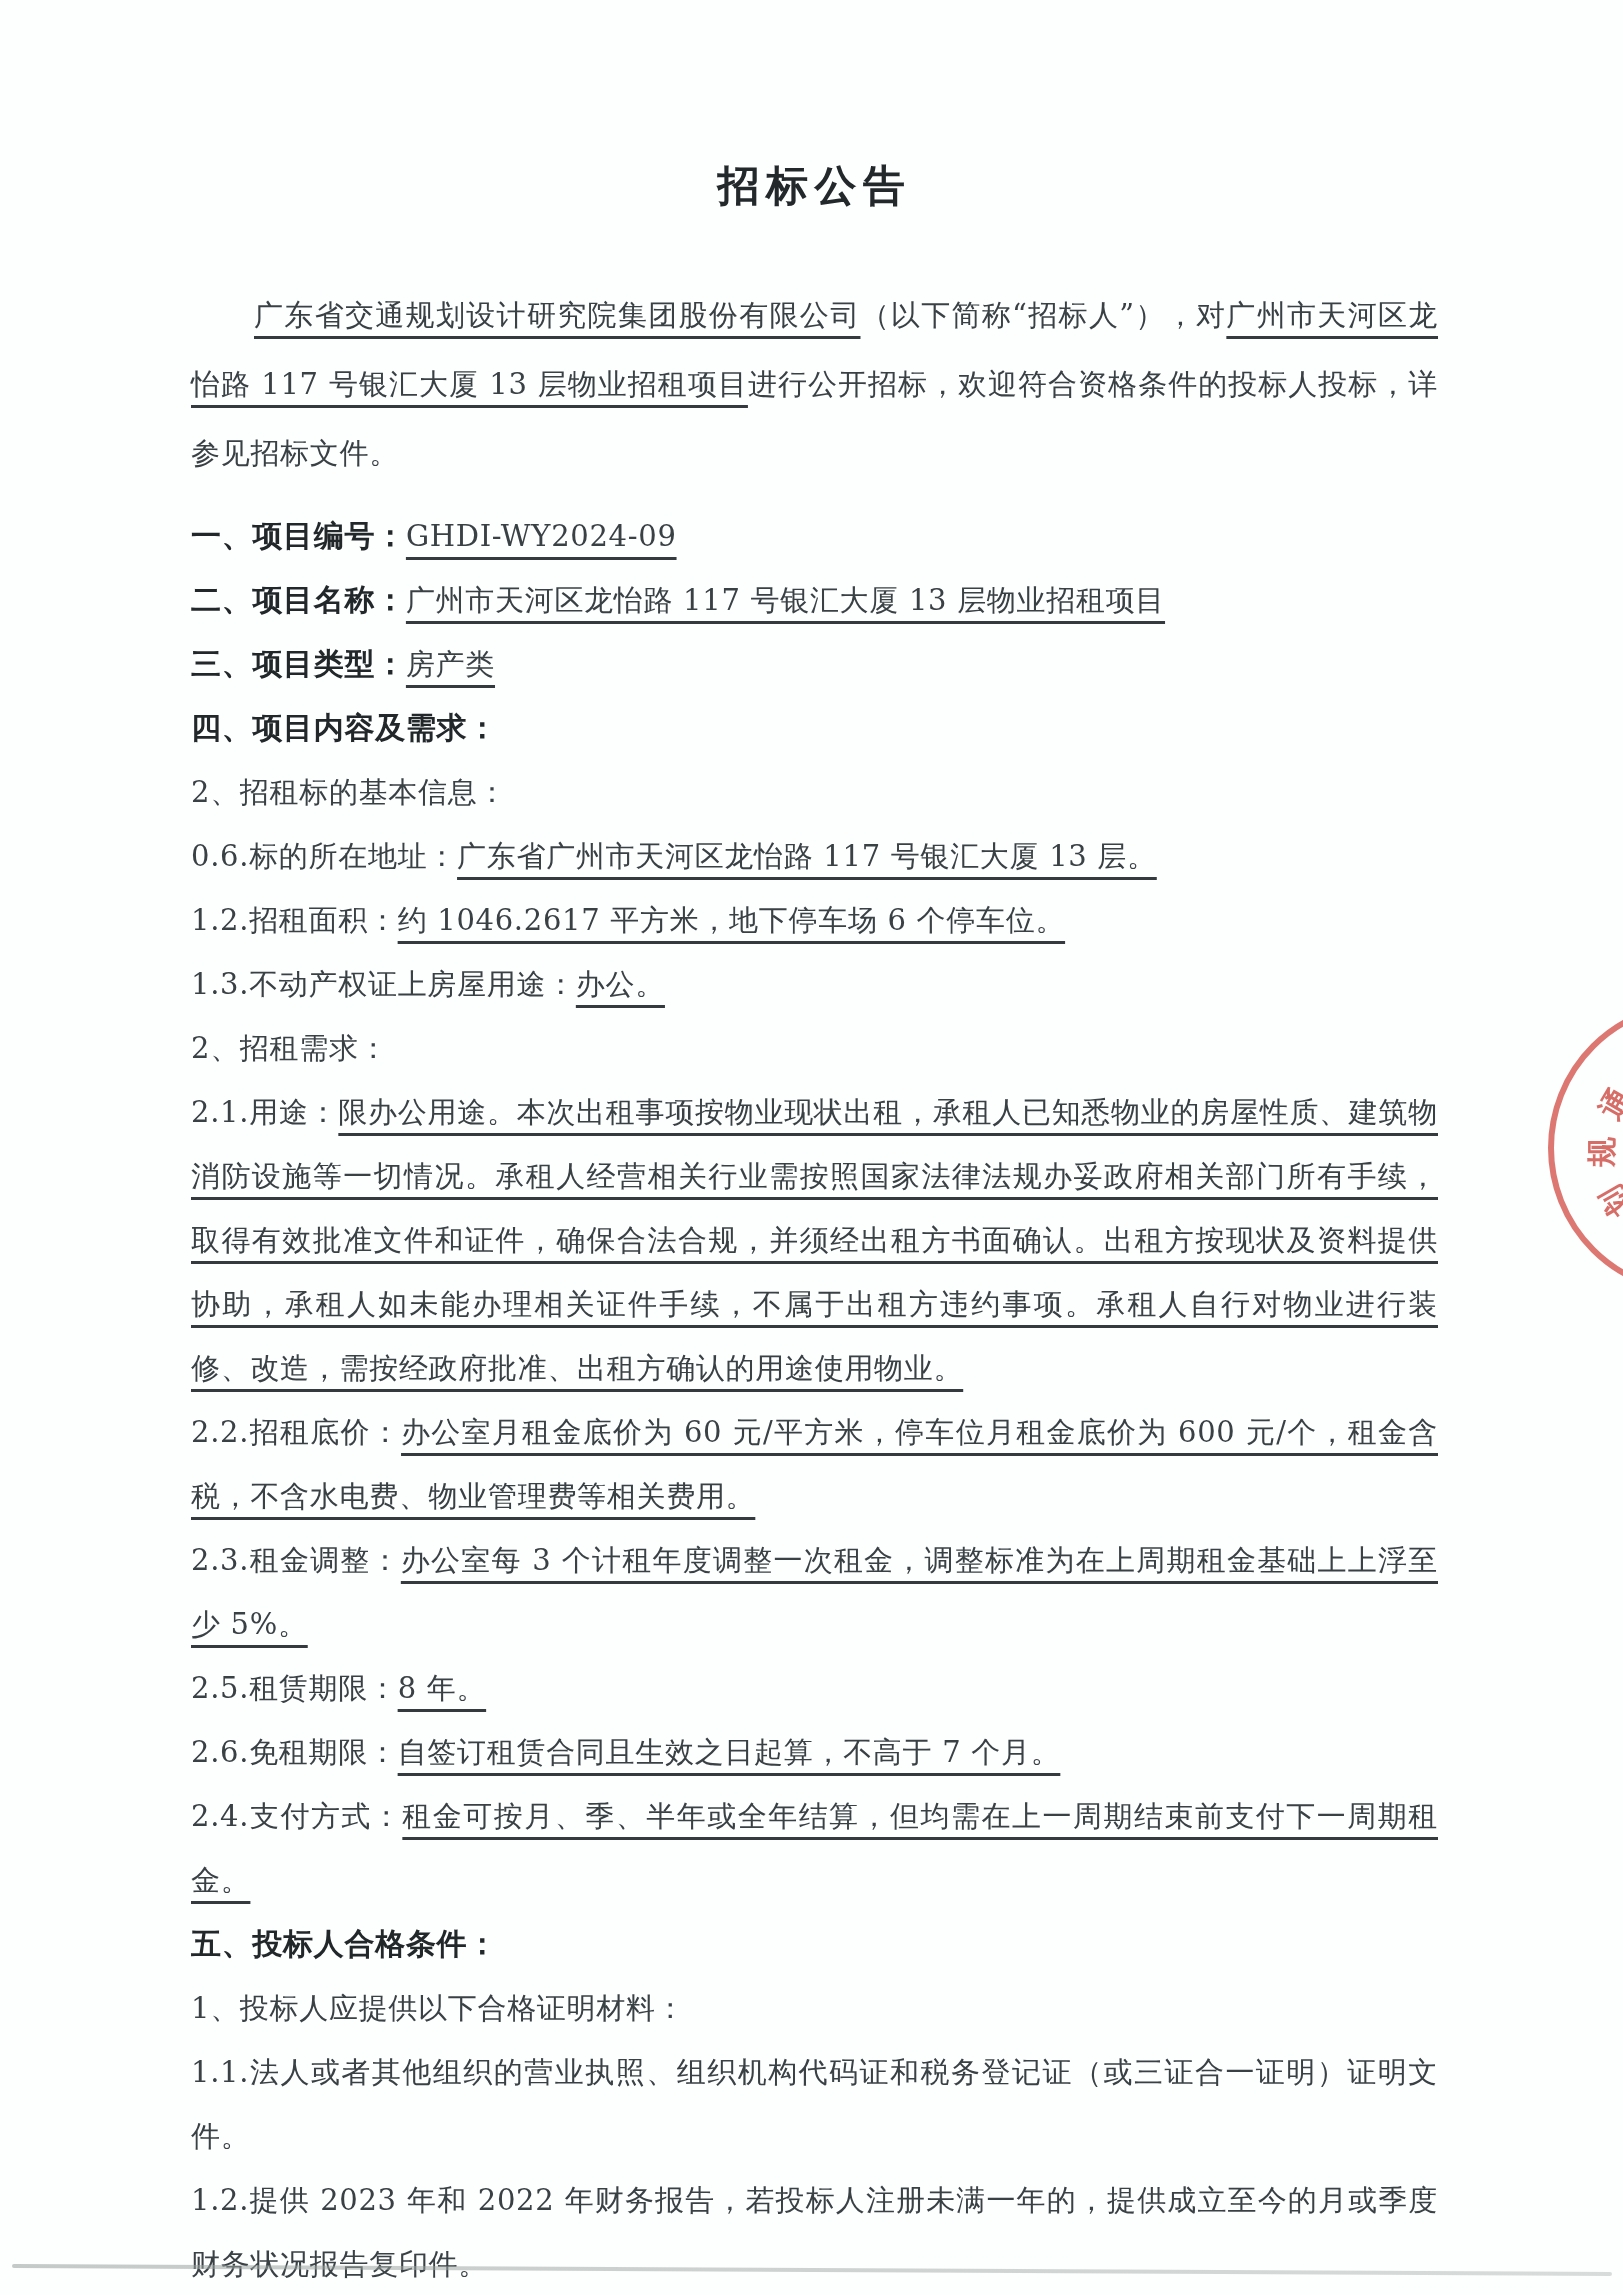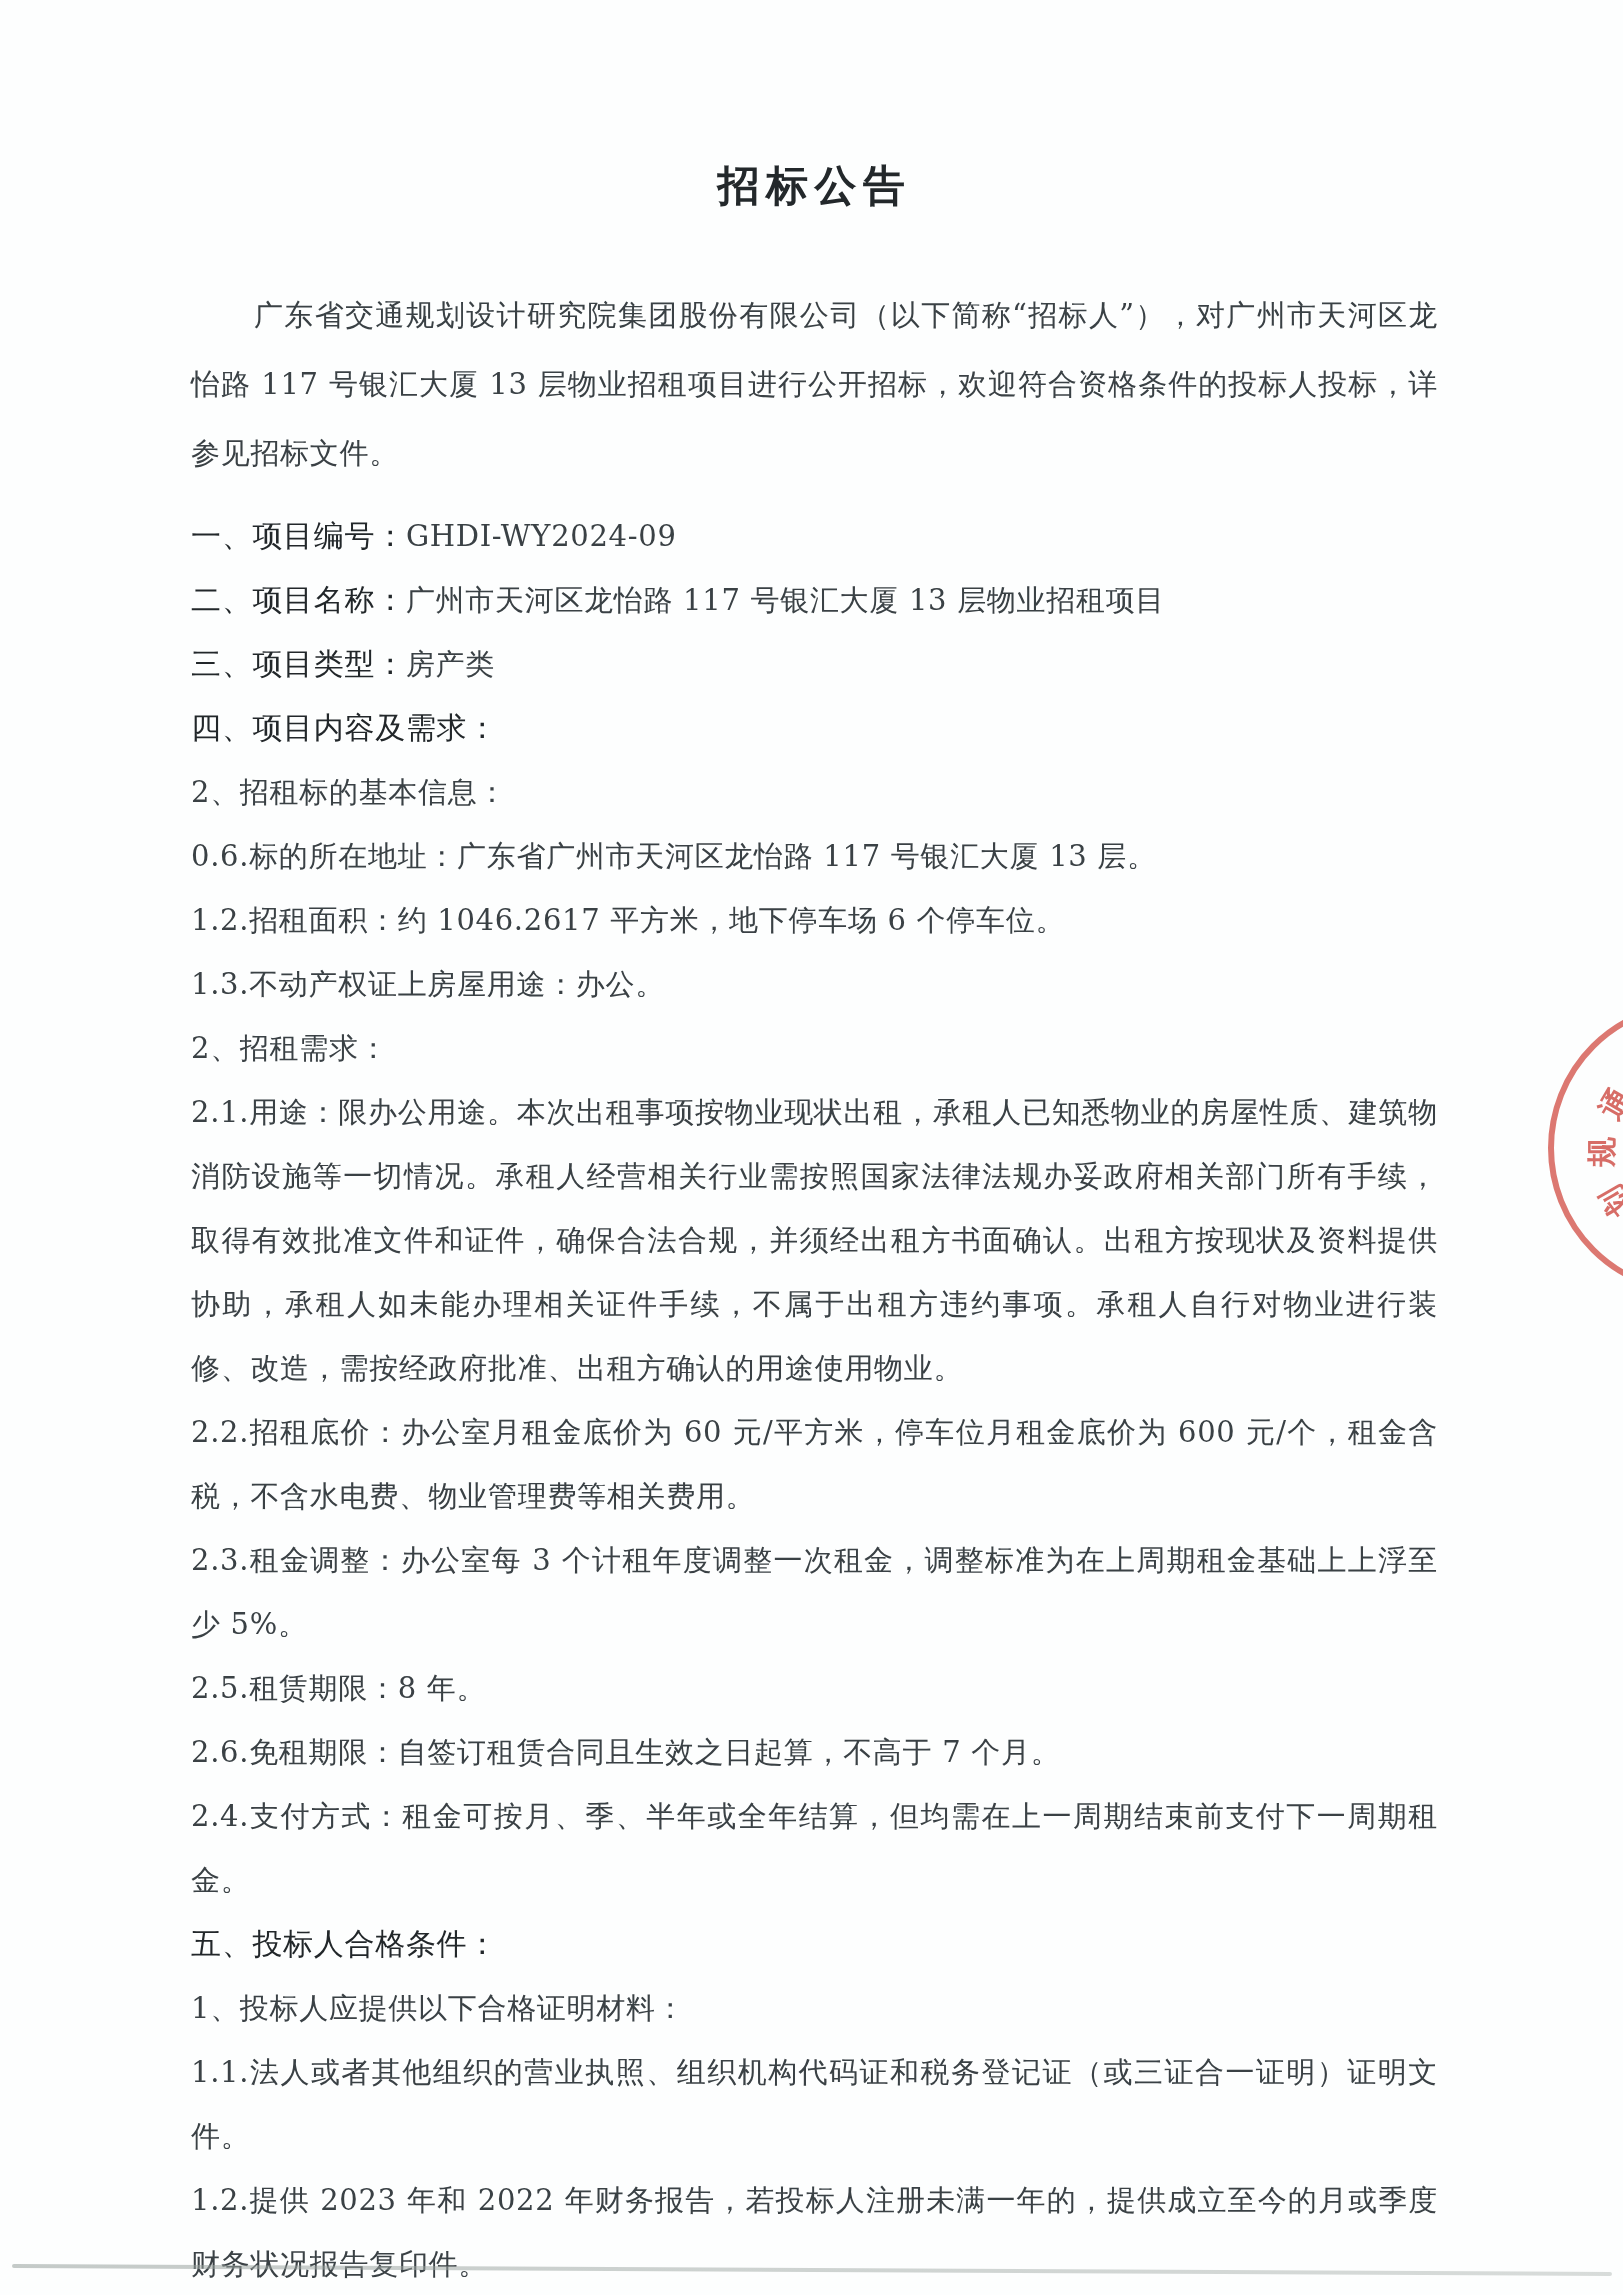--- a/index.html
+++ b/index.html
@@ -32,26 +32,27 @@
     letter-spacing:0.7px;
     text-align:justify;
   }
   .intro{
     line-height:69px;
     text-indent:63px;
     margin-bottom:15.7px;
   }
   .heading{
     font-family:"DejaVu Sans","Liberation Sans",sans-serif;
-    font-weight:normal;
+    font-weight:bold;
     font-size:30px;
     color:#22272a;
     margin-top:8px;
   }
   .u{
+    text-decoration:underline;
     text-decoration-thickness:3.3px;
     text-underline-offset:10.5px;
     text-decoration-color:#343a3e;
   }
   
   .seal{
     position:absolute;
     left:1548px;top:1001px;
     width:294px;height:294px;
     border:6.5px solid rgba(205,62,52,0.70);

